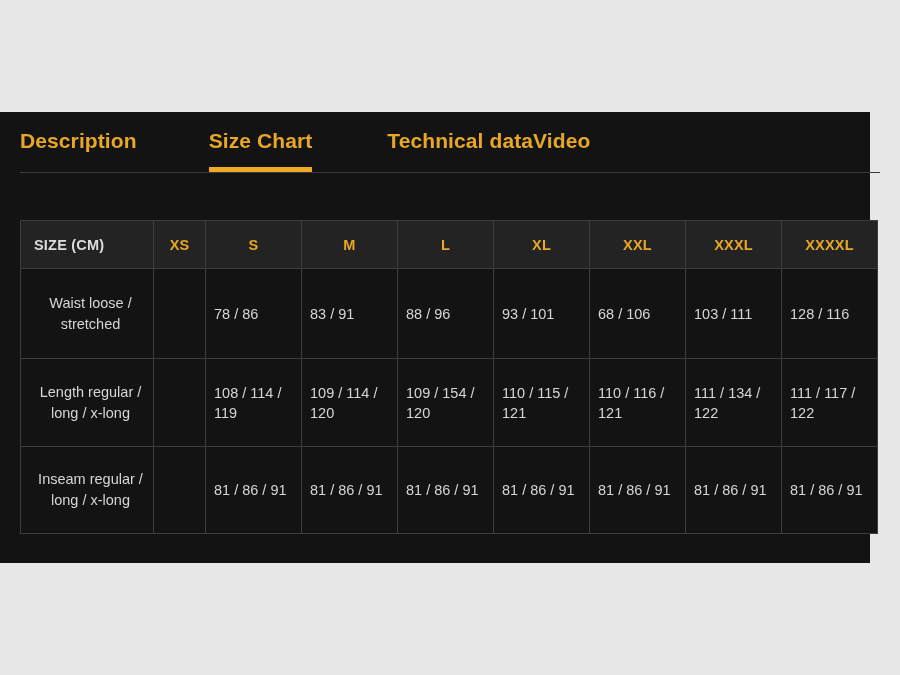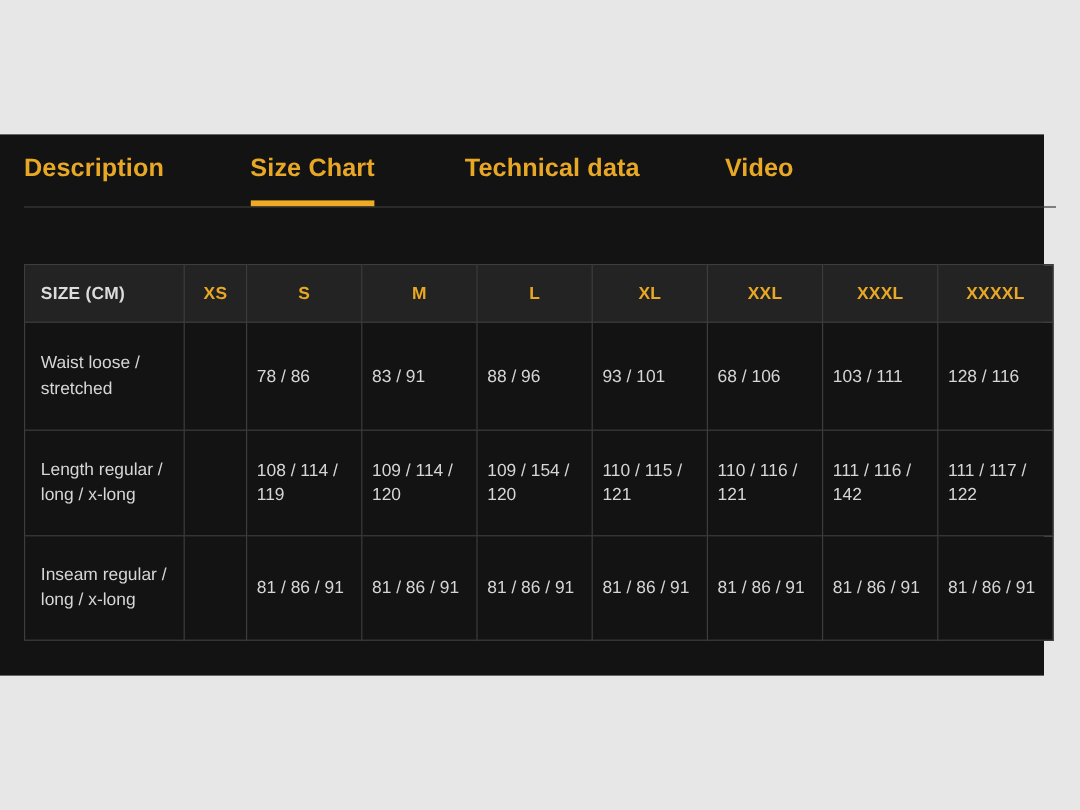--- a/index.html
+++ b/index.html
@@ -52,21 +52,21 @@
     font-weight: bold;
     letter-spacing: 0.1px;
     line-height: 21px;
     padding: 8px 0 0 0;
     white-space: nowrap;
     cursor: pointer;
   }
   .tab.t-description { margin-left: 0px; }
   .tab.t-technical   { margin-left: 75px; }
   .tab.t-size        { margin-left: 72px; }
-  .tab.t-video       { margin-left: 71px; }
+  .tab.t-video       { }
 
   .tab .underline {
     display: none;
   }
   .tab.active .underline {
     display: block;
     position: absolute;
     left: 0;
     right: 0;
     bottom: -21px;
@@ -118,21 +118,21 @@
     font-size: 14.5px;
   }
   table.sizechart tbody td {
     background: #131313;
     color: #d6d6d6;
     font-size: 14.5px;
     padding: 9px 8px;
     line-height: 20px;
   }
   table.sizechart tbody td.rowlabel {
-    text-align: left;
+    text-align: center;
     padding-left: 13px;
     padding-right: 6px;
     line-height: 21px;
   }
 
   
   col.c-label { width: 133px; }
   col.c-xs    { width: 52px; }
   col.c-sz    { width: 96px; }
 
@@ -209,21 +209,21 @@
             <td>128 / 116</td>
           </tr>
           <tr class="r-length">
             <td class="rowlabel">Length regular / long / x-long</td>
             <td></td>
             <td>108 / 114 / 119</td>
             <td>109 / 114 / 120</td>
             <td>109 / 154 / 120</td>
             <td>110 / 115 / 121</td>
             <td>110 / 116 / 121</td>
-            <td>111 / 116 / 142</td>
+            <td>111 / 134 / 122</td>
             <td>111 / 117 / 122</td>
           </tr>
           <tr class="r-inseam">
             <td class="rowlabel">Inseam regular / long / x-long</td>
             <td></td>
             <td>81 / 86 / 91</td>
             <td>81 / 86 / 91</td>
             <td>81 / 86 / 91</td>
             <td>81 / 86 / 91</td>
             <td>81 / 86 / 91</td>

